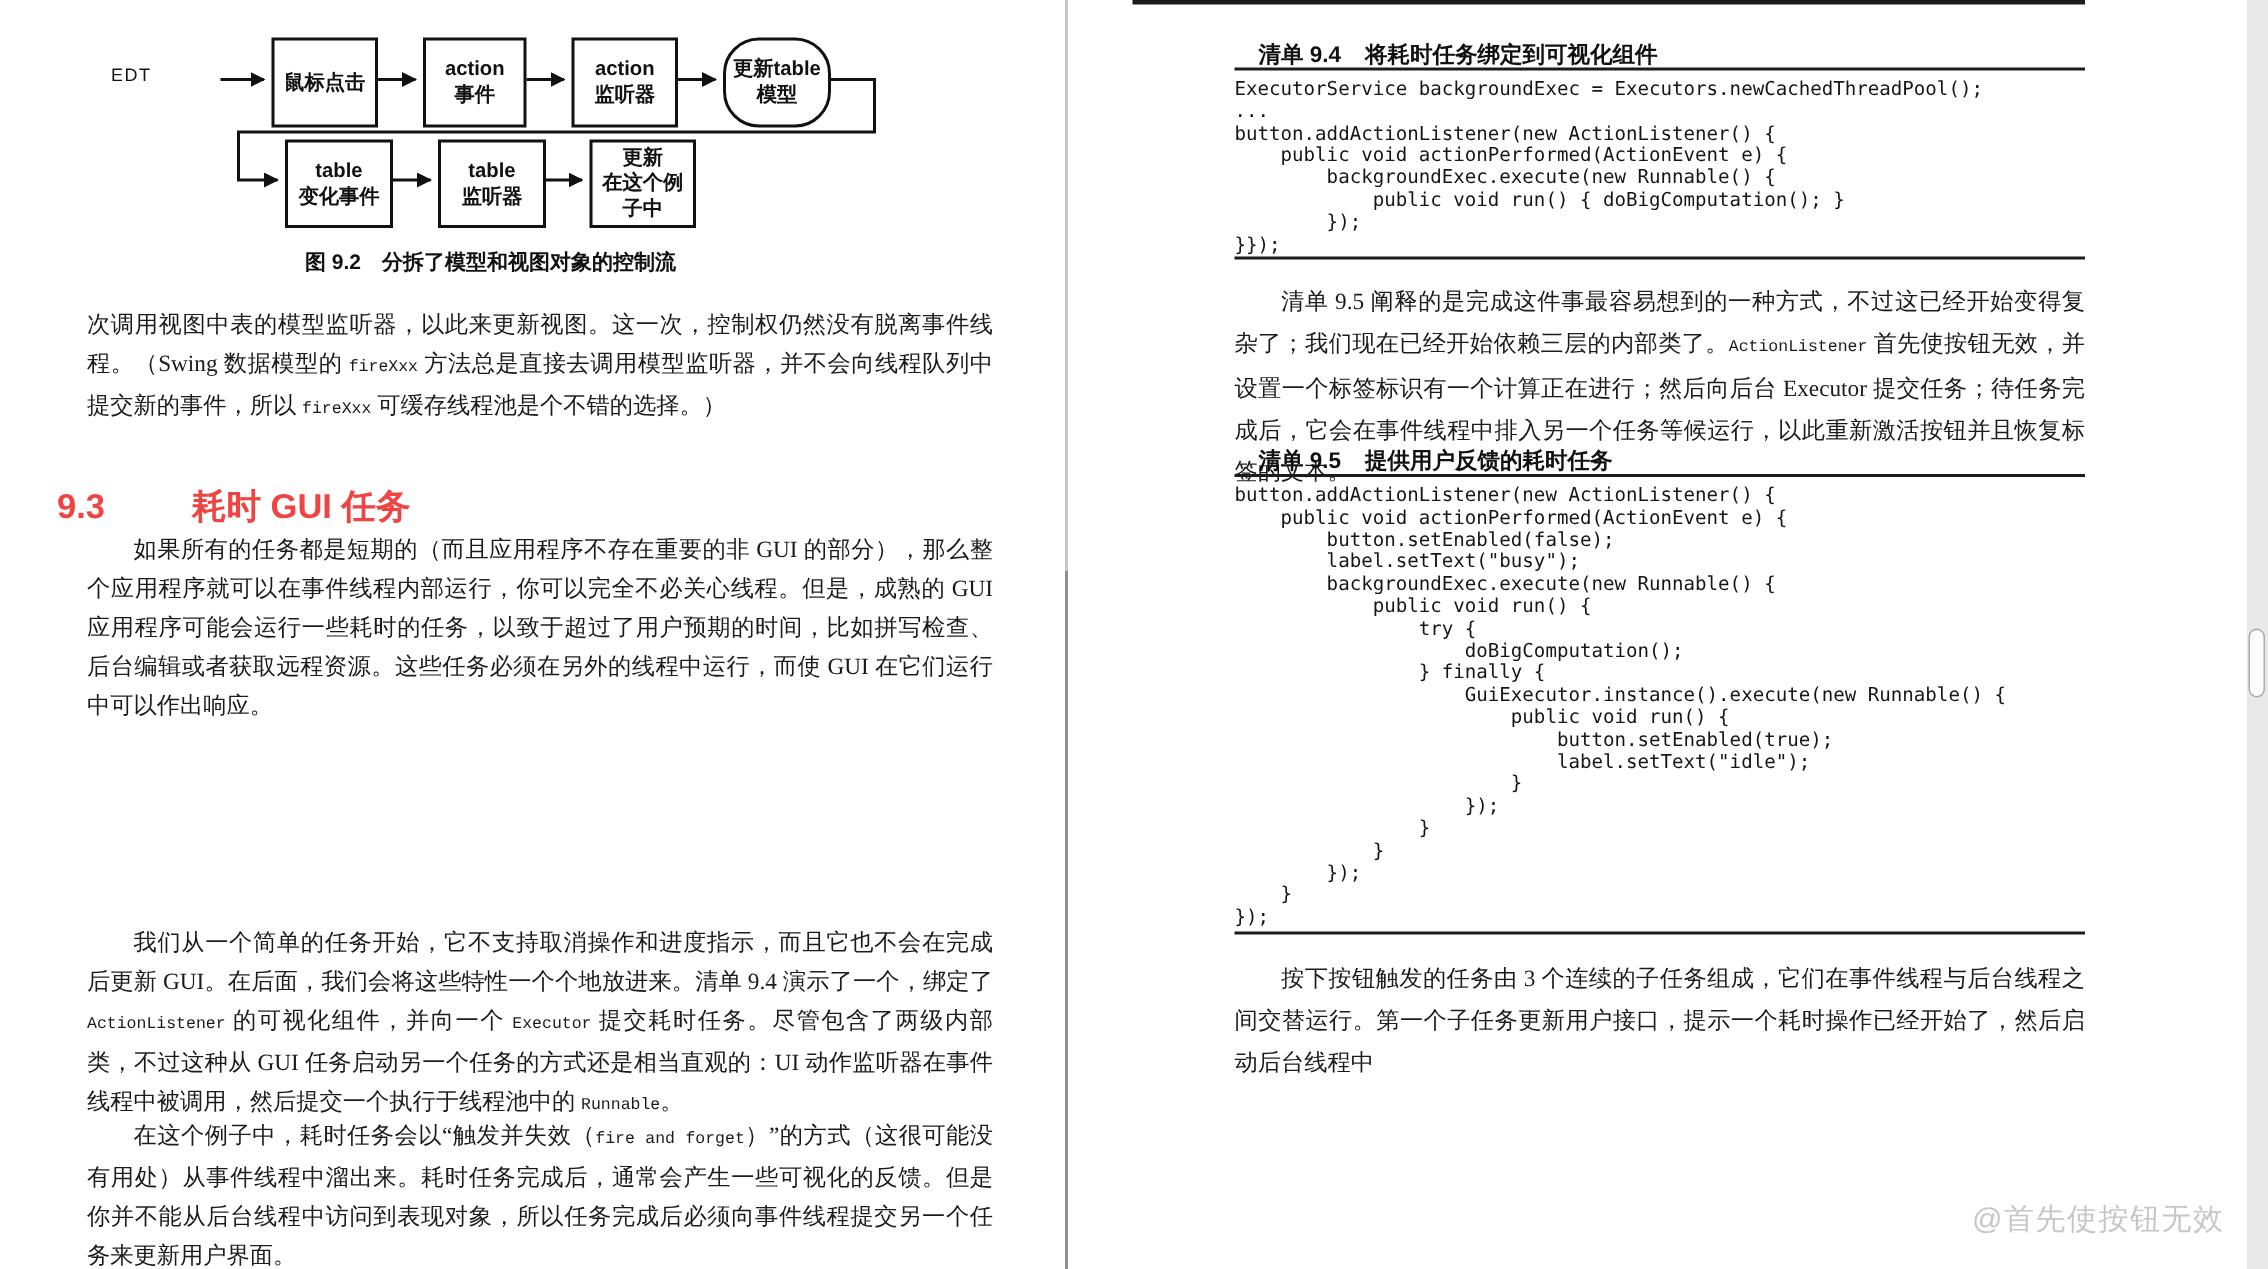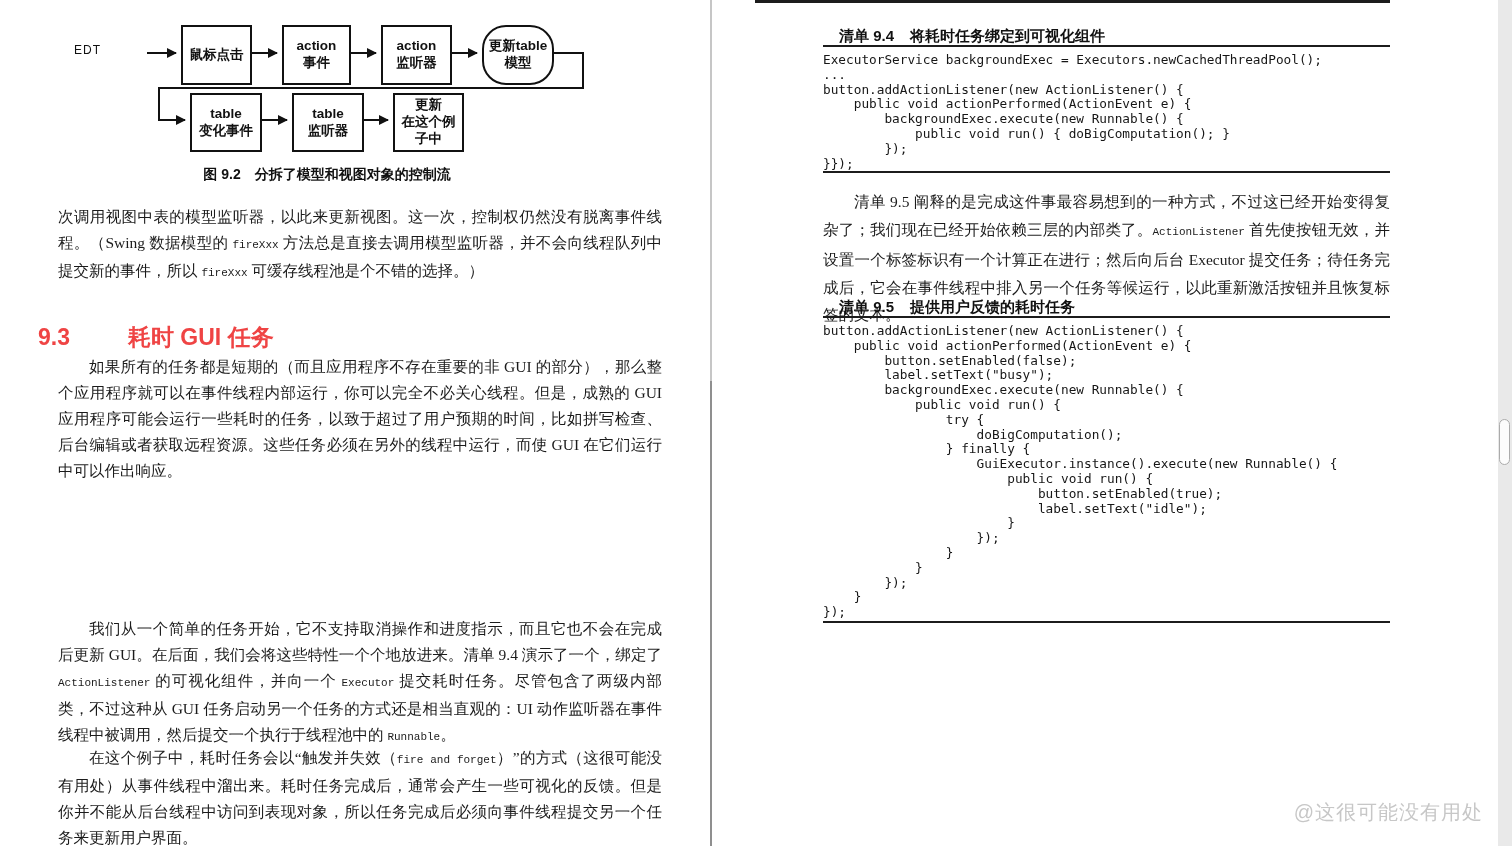--- a/index.html
+++ b/index.html
@@ -175,19 +175,20 @@
                             label.setText("idle");
                         }
                     });
                 }
             }
         });
     }
 });</pre>
   <div class="rule" style="top:621px;"></div>
 
+  <div class="para para-right indent" style="left:0;top:639px;width:567px;line-height:28px;"><span>按下按钮触发的任务由 3 个连续的子任务组成，它们在事件线程与后台线程之间交替运行。第一个子任务更新用户接口，提示一个耗时操作已经开始了，然后启动后台线程中</span></div>
 </div>
 
-<div class="watermark">@这很可能没有用处</div>
+<div class="watermark">@首先使按钮无效</div>
 
 <div class="scrollbar-track">
   <div class="scrollbar-thumb"></div>
 </div>
 
 </body></html>

